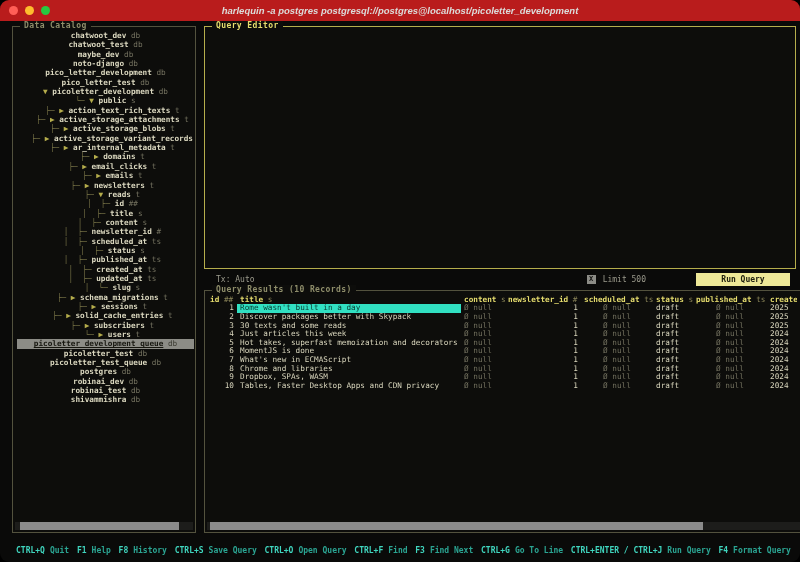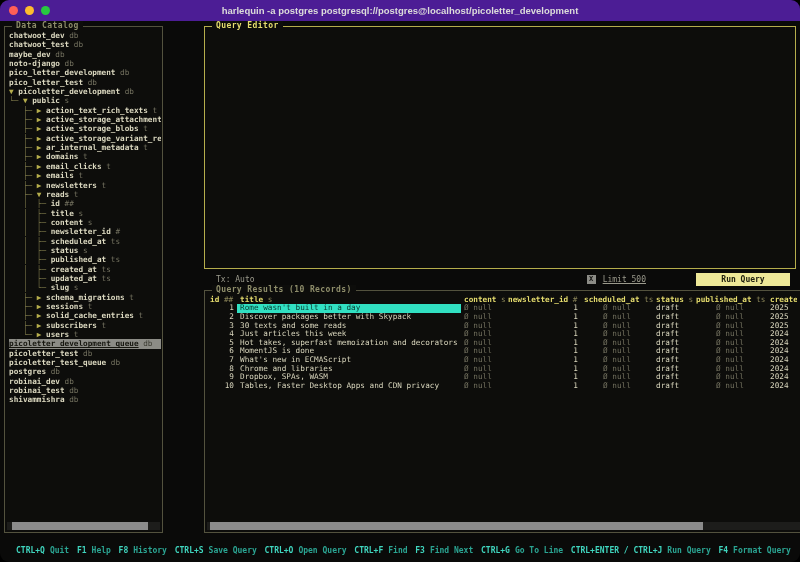--- a/index.html
+++ b/index.html
@@ -2,37 +2,37 @@
 <html style="--bg: #0a0a09; --panel-bg: #0d0d0b; --accent: #e6dd6e; --focus-border: #b5ad4c; --dim-border: #53523e; --dim-title: #8f8e6b; --text-light: #dcd9c0; --text-dim: #73715f; --tree-line: #7a7548; --sel-gray: #8c8c86; --sel-cyan: #31e0c2; --teal-key: #40d6bf; --teal-label: #2ba593; --run-bg: #eee897; --scroll-thumb: #8b8b8b; --light-red: #ff5f57; --light-yellow: #febc2e; --light-green: #28c840;"><head>
 <meta charset="utf-8">
 <style>
   * { box-sizing: border-box; margin: 0; padding: 0; }
   html,body { width: 800px; height: 562px; background: #000; }
   body { font-family: "DejaVu Sans Mono", monospace; position: relative; overflow: hidden; }
 
   .window { position: absolute; inset: 0; background: var(--bg); border-radius: 9px; overflow: hidden; }
 
   
-  .titlebar { position: absolute; top: 0; left: 0; right: 0; height: 21px; background: #4c1d95; }
+  .titlebar { position: absolute; top: 0; left: 0; right: 0; height: 21px; background: #b91c1c; font-style: italic; }
   .lights { position: absolute; left: 9px; top: 0; height: 100%; display: flex; align-items: center; gap: 7px; }
   .light { width: 9px; height: 9px; border-radius: 50%; display: inline-block; }
   .light.red { background: var(--light-red); }
   .light.yellow { background: var(--light-yellow); }
   .light.green { background: var(--light-green); }
   .wtitle { position: absolute; inset: 0; display: flex; align-items: center; justify-content: center;
             font-family: "Liberation Sans", sans-serif; font-size: 9.5px; font-weight: bold; color: #dcdcda; }
 
   
   .panel { position: absolute; border: 1px solid var(--dim-border); background: var(--panel-bg); }
   .panel-title { position: absolute; top: -6px; left: 7px; background: var(--panel-bg); padding: 0 4px;
                  font-size: 8px; font-weight: bold; letter-spacing: .4px; color: var(--dim-title); white-space: pre; }
   .editor-panel { border-color: var(--focus-border); }
   .editor-panel .panel-title { color: var(--accent); }
 
-  .catalog { left: 4px; top: 26px; width: 159px; height: 507px; }
+  .catalog { left: 12px; top: 26px; width: 184px; height: 507px; text-align: center; }
   .editor-panel { left: 204px; top: 26px; width: 592px; height: 243px; }
   .results { left: 204px; top: 290px; width: 681px; height: 243px; }
 
   
   .tree { position: absolute; top: 4px; left: 4px; right: 1px; bottom: 12px; overflow: hidden;
           font-size: 7.7px; line-height: 9.35px; }
   .tree-row { height: 9.35px; white-space: pre; overflow: hidden; }
   .t-line { color: var(--tree-line); }
   .t-arrow { color: var(--focus-border); }
   .t-name { color: var(--text-light); font-weight: bold; }
@@ -49,21 +49,21 @@
   .tok-op { color: var(--accent); }
   .tok-plain { color: var(--text-light); }
 
   
   .runbar { position: absolute; left: 204px; top: 271px; width: 592px; height: 17px;
             display: flex; align-items: center; font-size: 8px; padding-left: 12px; }
   .tx { color: #9b9a8c; }
   .rb-spacer { flex: 1; }
   .checkbox { width: 9px; height: 9px; background: var(--sel-gray); color: #0d0d0b; font-size: 7px;
               line-height: 9px; text-align: center; font-weight: bold; margin-right: 7px; }
-  .limit { color: #9b9a8c; text-decoration: underline; }
+  .limit { color: #9b9a8c; }
   .runbtn { margin-left: 50px; margin-right: 6px; width: 94px; height: 13px; border: none;
             background: var(--run-bg); color: #20200f; font-family: "DejaVu Sans Mono", monospace;
             font-size: 8px; font-weight: bold; line-height: 13px; }
 
   
   .table { position: absolute; top: 4px; left: 2px; right: 1px; bottom: 12px; overflow: hidden; font-size: 7.7px; }
   .trow { display: grid; grid-template-columns: 30px 224px 44px 76px 72px 40px 74px 30px; height: 8.6px; line-height: 8.6px; }
   .trow.thead { height: 9.4px; line-height: 9.4px; }
   .cell { white-space: pre; overflow: hidden; padding: 0 3px; color: #d8d5bc; }
   .thead .cell { color: var(--accent); font-weight: bold; }

